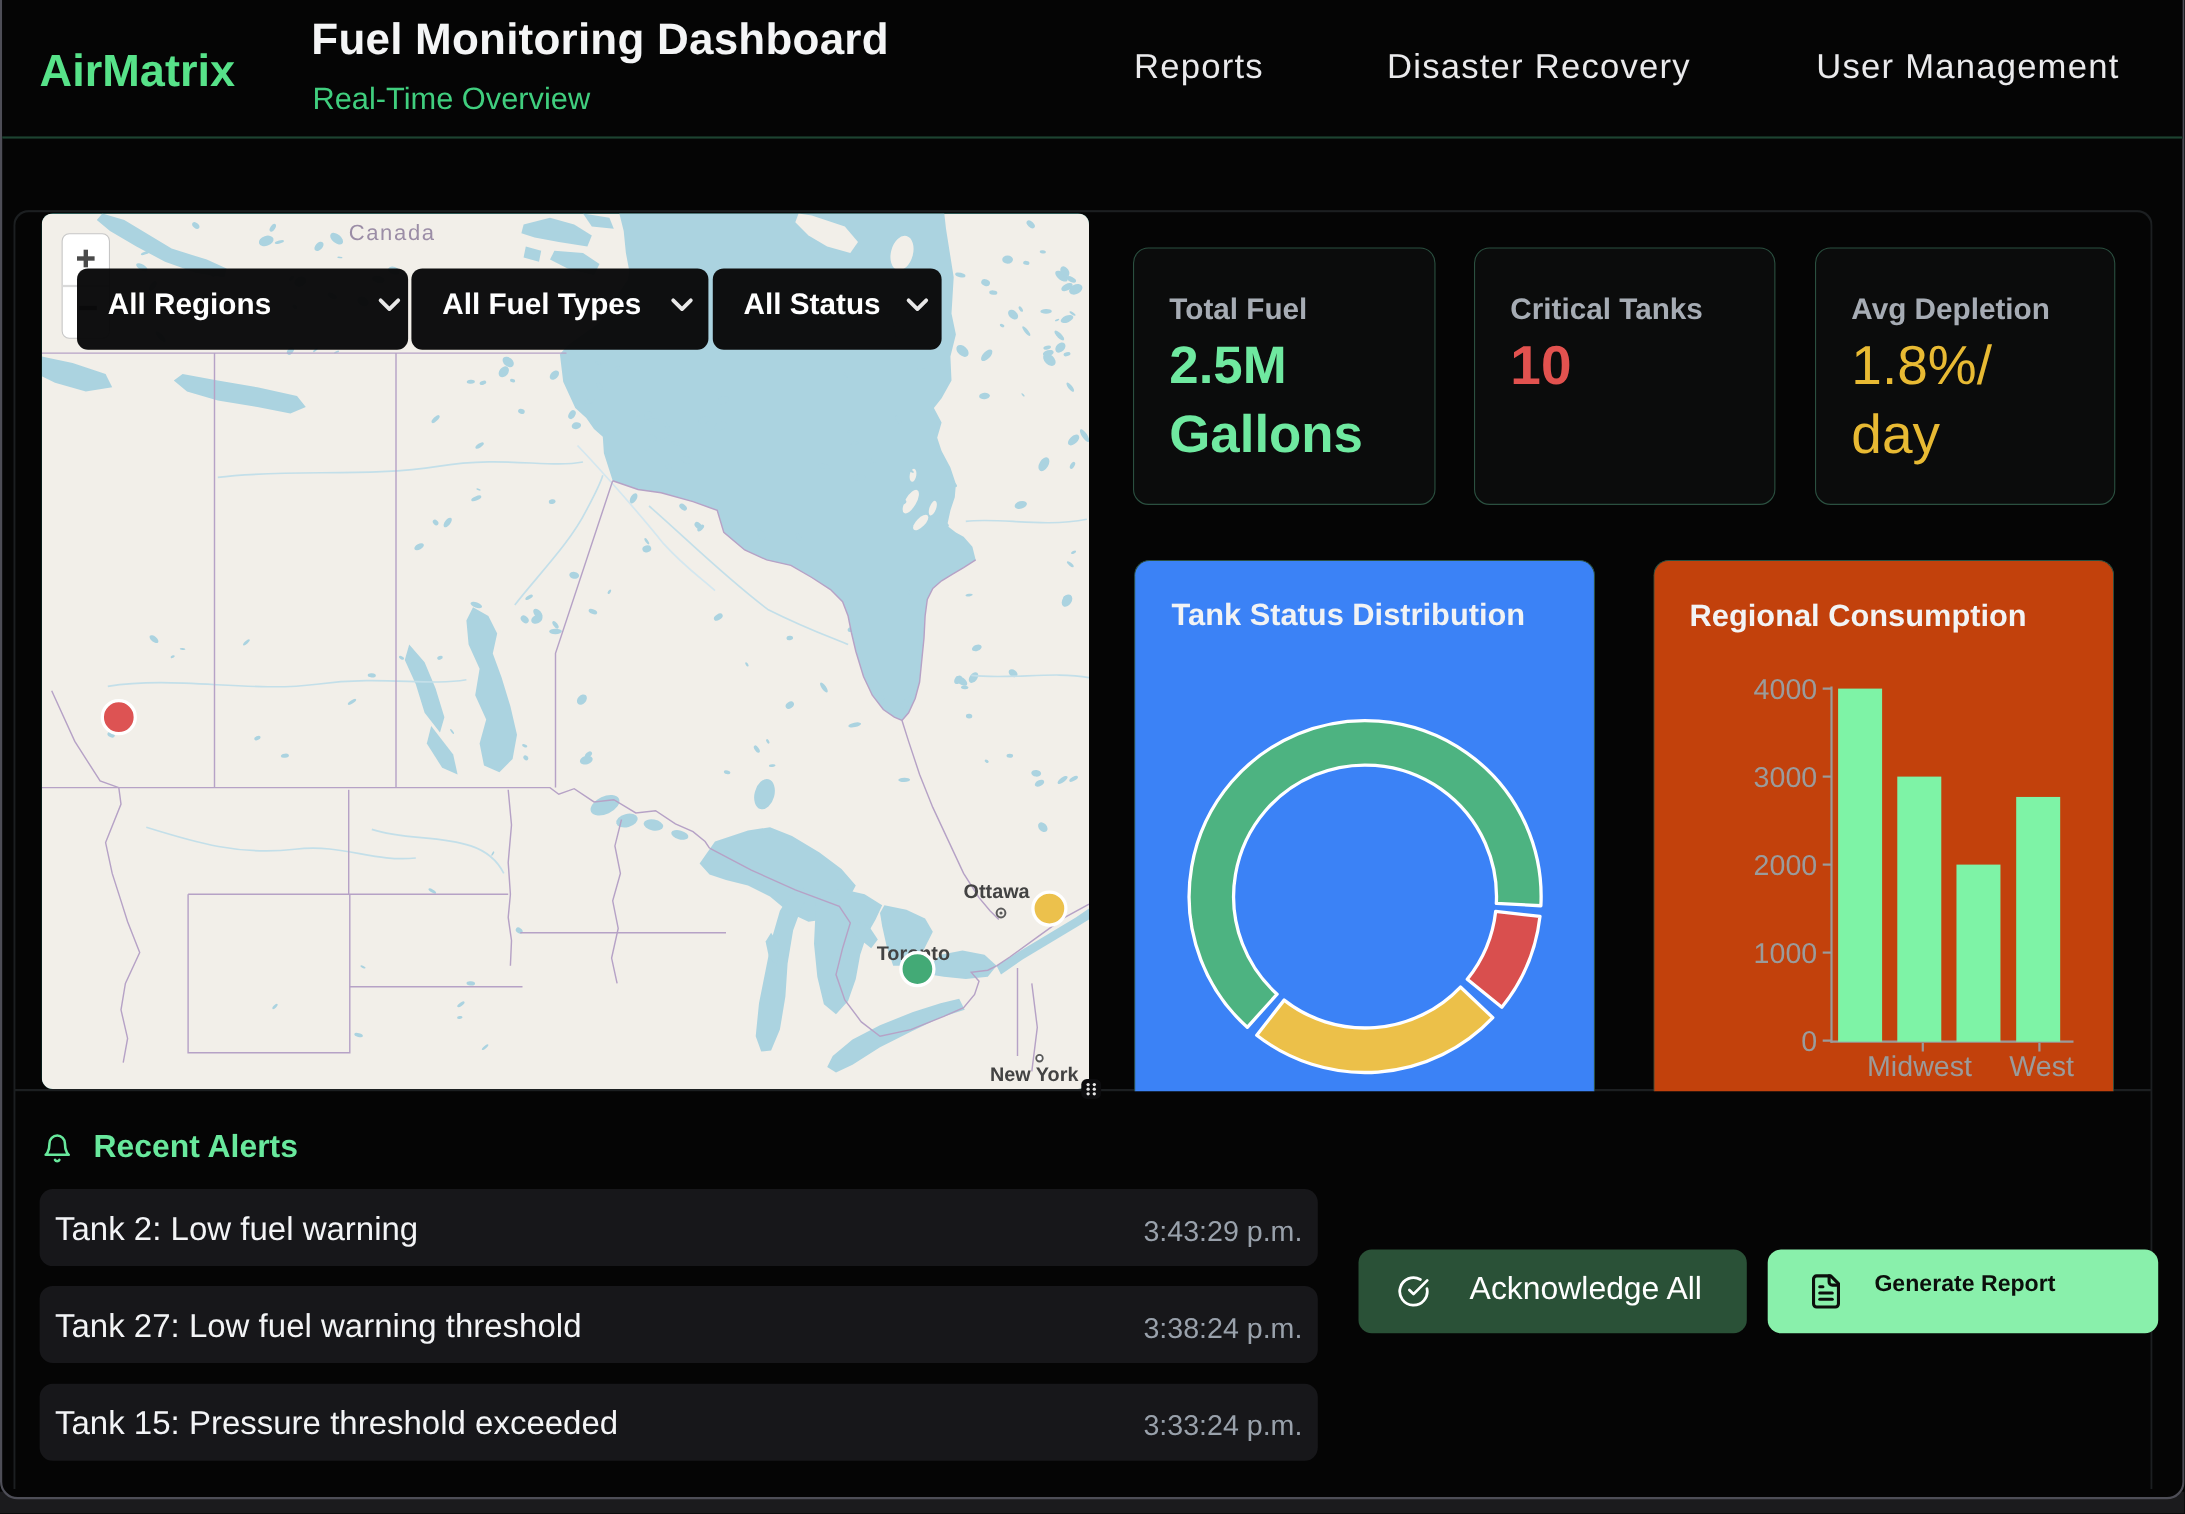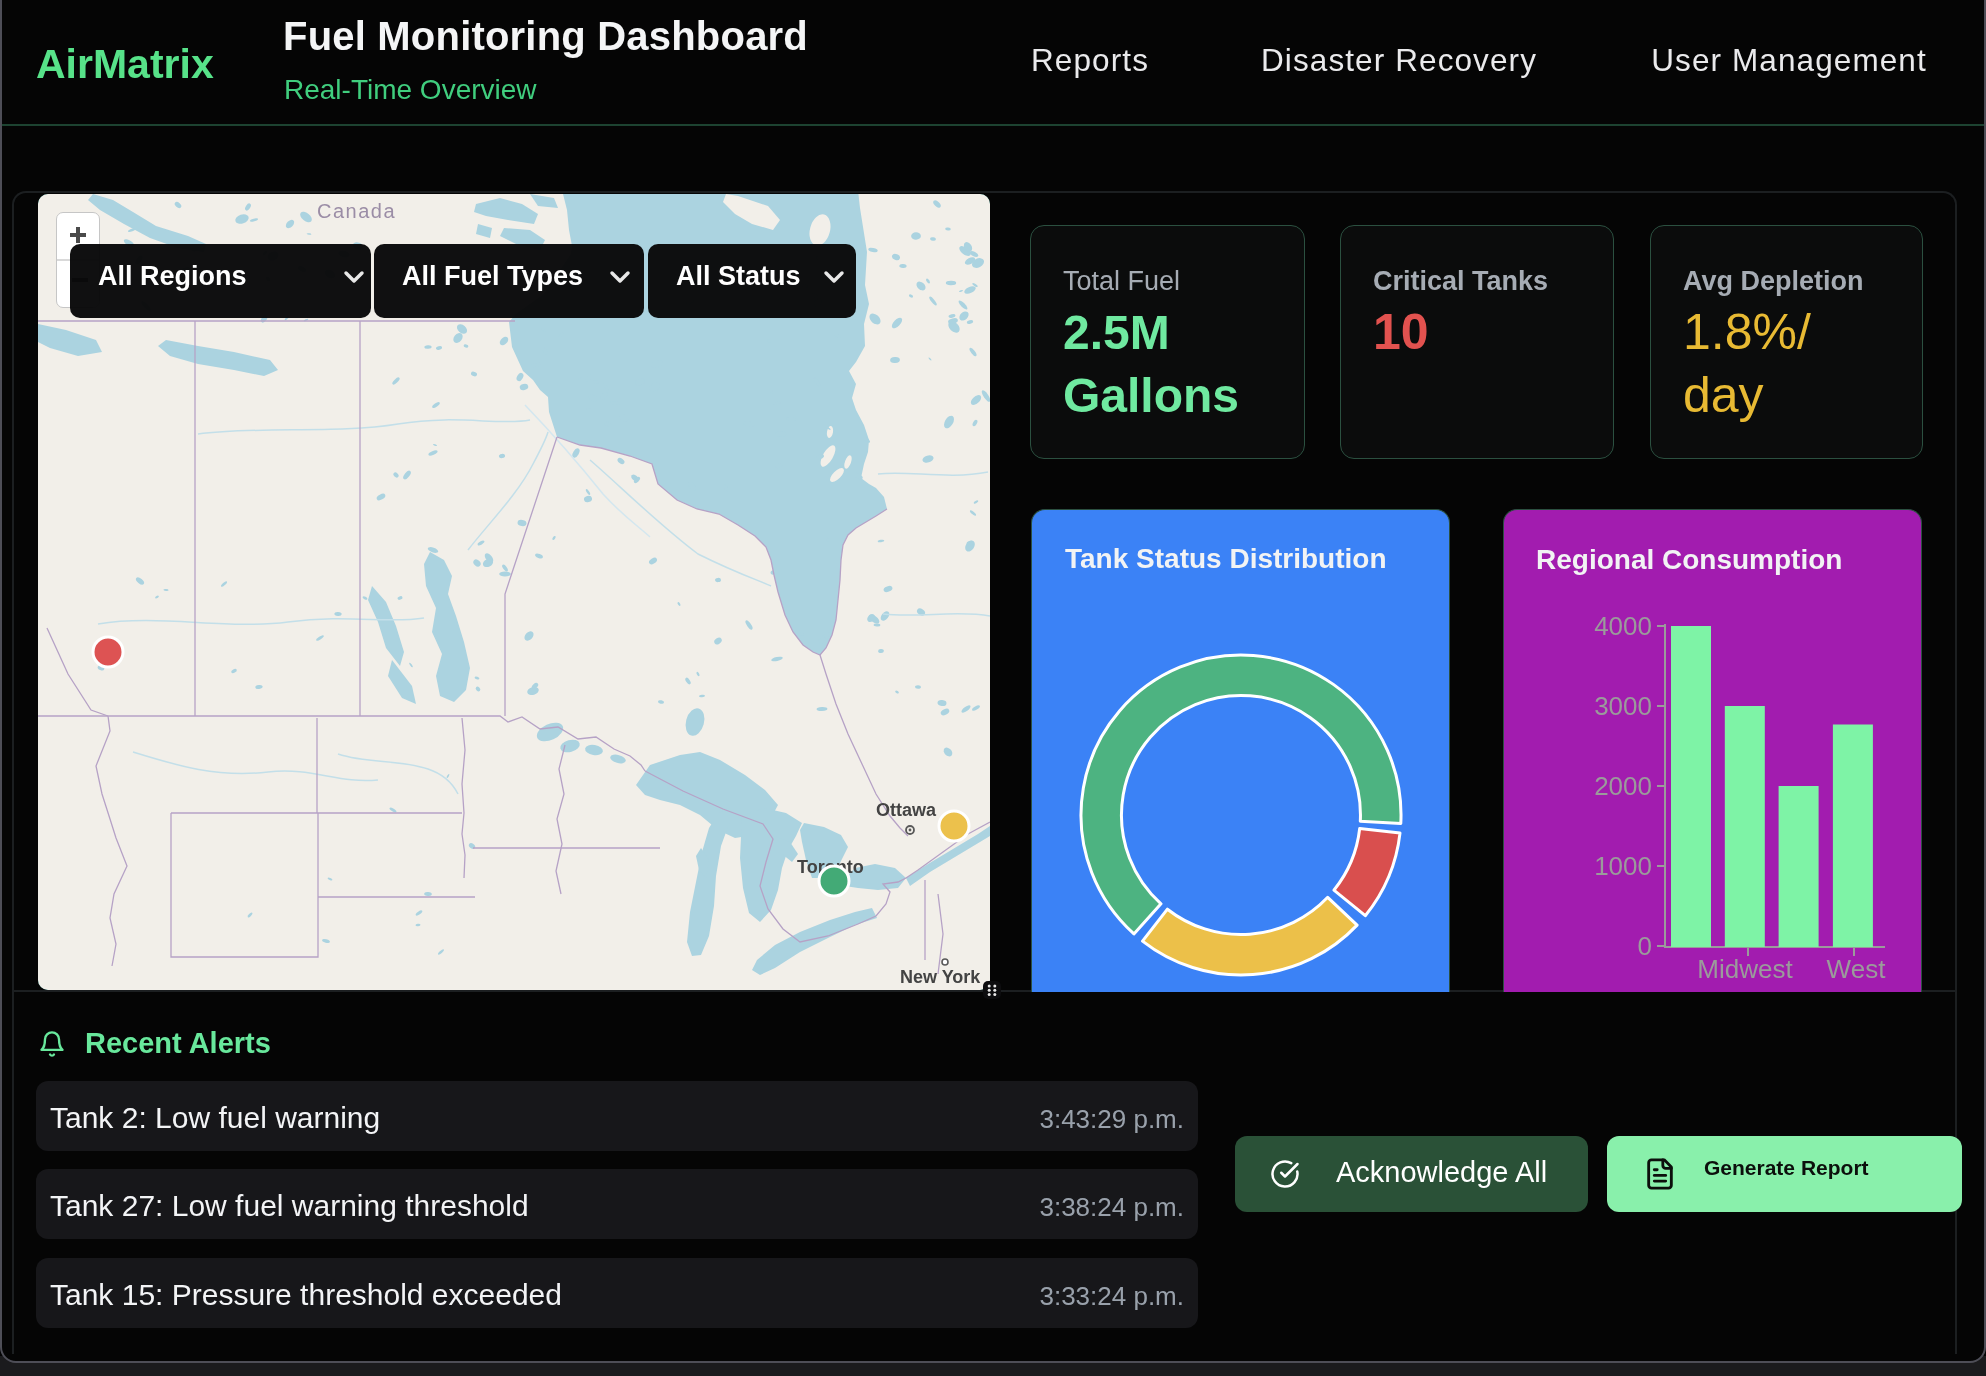--- a/index.html
+++ b/index.html
@@ -348,41 +348,41 @@
       <circle cx="6.2" cy="5" r="1.5"></circle>
       <circle cx="11.8" cy="5" r="1.5"></circle>
       <circle cx="6.2" cy="9.2" r="1.5"></circle>
       <circle cx="11.8" cy="9.2" r="1.5"></circle>
       <circle cx="6.2" cy="13.4" r="1.5"></circle>
       <circle cx="11.8" cy="13.4" r="1.5"></circle>
     </g>
 </svg>
 
 <div class="abs" style="left:1030px;top:225px;width:275px;height:234px;background:#0b0c0c;border:1.5px solid #2b5040;border-radius:14px"></div>
-<div class="abs" style="left:1063px;top:266px;font-size:27px;font-weight:400;color:#a6acb4">Total Fuel</div>
+<div class="abs" style="left:1063px;top:266px;font-size:27px;font-weight:700;color:#a6acb4">Total Fuel</div>
 <div class="abs" style="left:1063px;top:301px;font-size:48px;font-weight:700;color:#6fe9a0;line-height:63px">2.5M<br>Gallons</div>
 
 <div class="abs" style="left:1340px;top:225px;width:274px;height:234px;background:#0b0c0c;border:1.5px solid #2b5040;border-radius:14px"></div>
 <div class="abs" style="left:1373px;top:266px;font-size:27px;font-weight:600;color:#a6acb4">Critical Tanks</div>
 <div class="abs" style="left:1373px;top:301px;font-size:50px;font-weight:700;color:#e2524f;line-height:63px">10</div>
 
 <div class="abs" style="left:1650px;top:225px;width:273px;height:234px;background:#0b0c0c;border:1.5px solid #2b5040;border-radius:14px"></div>
 <div class="abs" style="left:1683px;top:266px;font-size:27px;font-weight:600;color:#a6acb4">Avg Depletion</div>
 <div class="abs" style="left:1683px;top:301px;font-size:50px;font-weight:400;color:#e8ba33;line-height:63px">1.8%/<br>day</div>
 
 <div class="abs" style="left:1031px;top:509px;width:419px;height:483px;background:#3b82f6;border:1.5px solid #2b5040;border-bottom:none;border-radius:14px 14px 0 0;overflow:hidden">
   <div class="abs" style="left:33px;top:33px;font-size:28px;font-weight:700;color:#f2f3f4">Tank Status Distribution</div>
   <svg class="abs" style="left:0;top:0" width="419" height="483" viewBox="0 0 419 483">
       <path d="M101.9,423.9 A160,160 0 1 1 368.8,313.4 L328.3,311.3 A119.5,119.5 0 1 0 129.0,393.8 Z" fill="#4db381" stroke="#ffffff" stroke-width="3" stroke-linejoin="round"></path>
       <path d="M368.0,323.1 A160,160 0 0 1 333.3,405.7 L301.9,380.2 A119.5,119.5 0 0 0 327.7,318.5 Z" fill="#d94f4e" stroke="#ffffff" stroke-width="3" stroke-linejoin="round"></path>
       <path d="M325.1,415.1 A160,160 0 0 1 110.5,431.1 L135.4,399.2 A119.5,119.5 0 0 0 295.7,387.3 Z" fill="#ecc049" stroke="#ffffff" stroke-width="3" stroke-linejoin="round"></path>
     </svg>
 </div>
 
-<div class="abs" style="left:1503px;top:509px;width:419px;height:483px;background:#a21caf;border:1.5px solid #2b5040;border-bottom:none;border-radius:14px 14px 0 0;overflow:hidden">
+<div class="abs" style="left:1503px;top:509px;width:419px;height:483px;background:#c2410c;border:1.5px solid #2b5040;border-bottom:none;border-radius:14px 14px 0 0;overflow:hidden">
   <div class="abs" style="left:32px;top:34px;font-size:28px;font-weight:700;color:#f2f3f4">Regional Consumption</div>
 <svg width="419" height="483" viewBox="0 0 419 483" style="position:absolute;left:0;top:0">
 <line x1="161" y1="114" x2="161" y2="438" stroke="#9b9b9b" stroke-width="2"></line>
 <line x1="160" y1="437" x2="381" y2="437" stroke="#9b9b9b" stroke-width="2"></line>
 <line x1="244" y1="438" x2="244" y2="446" stroke="#9b9b9b" stroke-width="2"></line>
 <line x1="350" y1="438" x2="350" y2="446" stroke="#9b9b9b" stroke-width="2"></line>
 <rect x="167" y="116" width="40" height="321" fill="#7ef3a6"></rect>
       <rect x="220.8" y="196" width="40" height="241" fill="#7ef3a6"></rect>
       <rect x="274.6" y="276" width="40" height="161" fill="#7ef3a6"></rect>
       <rect x="328.9" y="214.5" width="40" height="222.5" fill="#7ef3a6"></rect>

